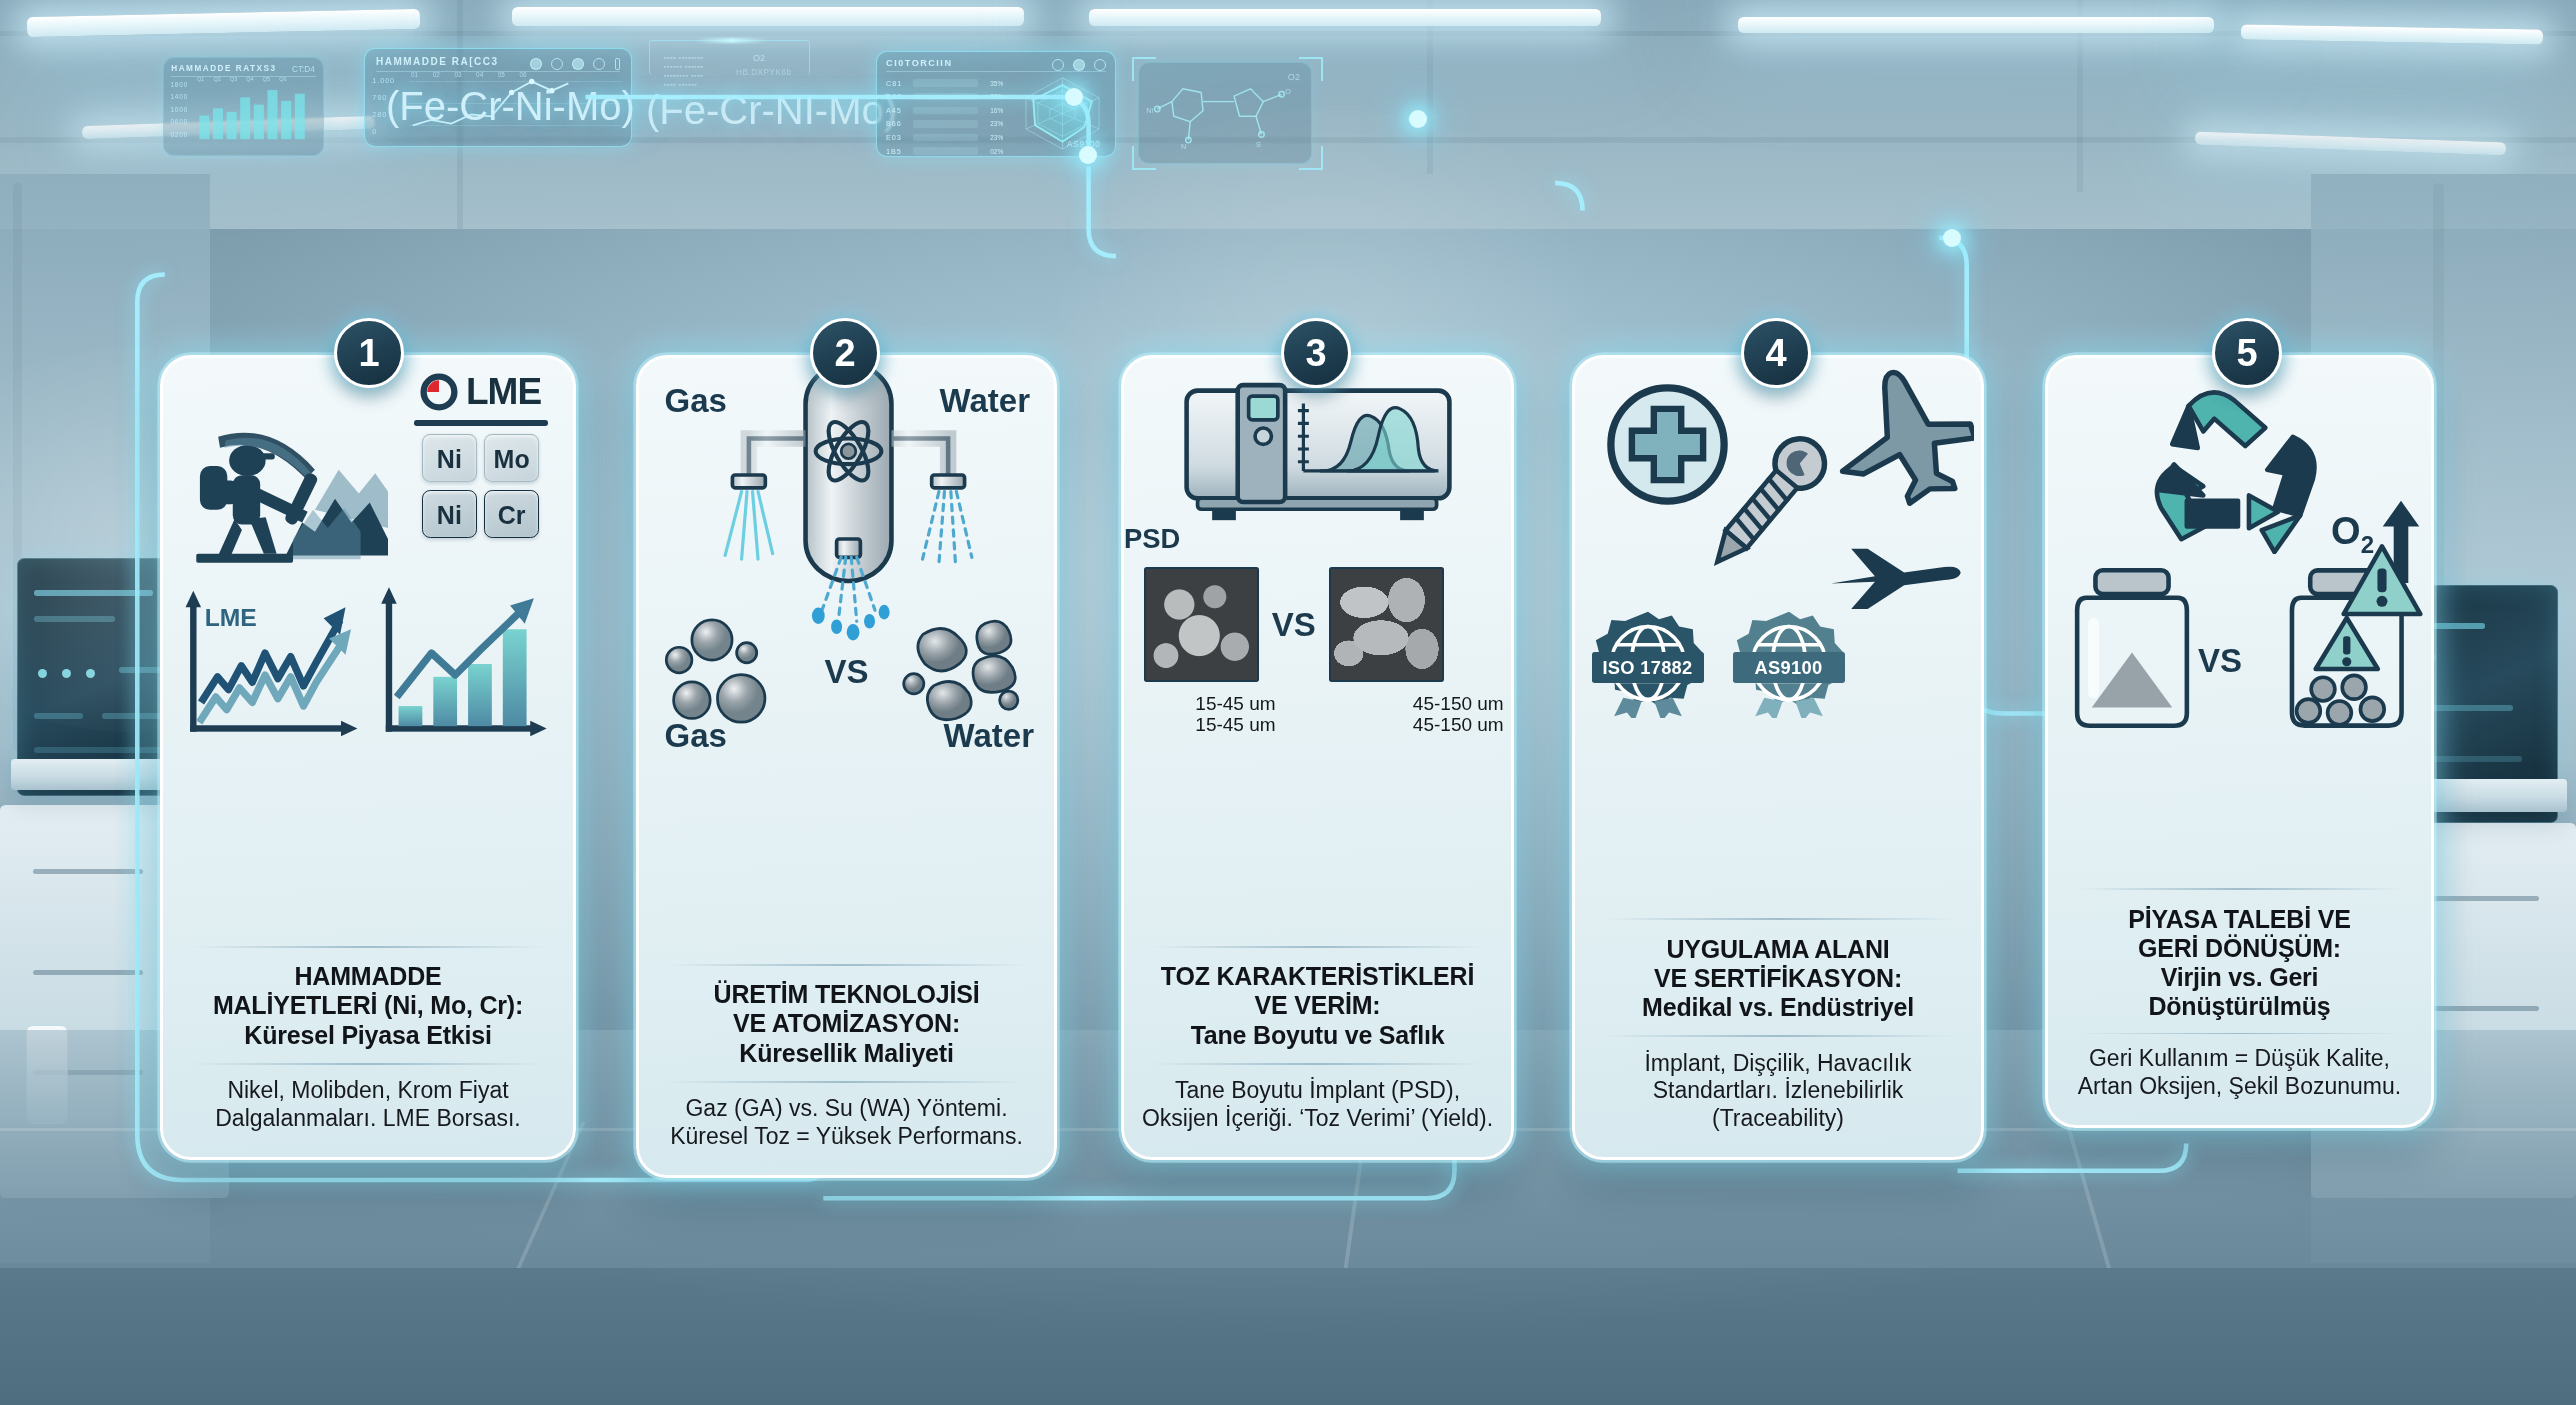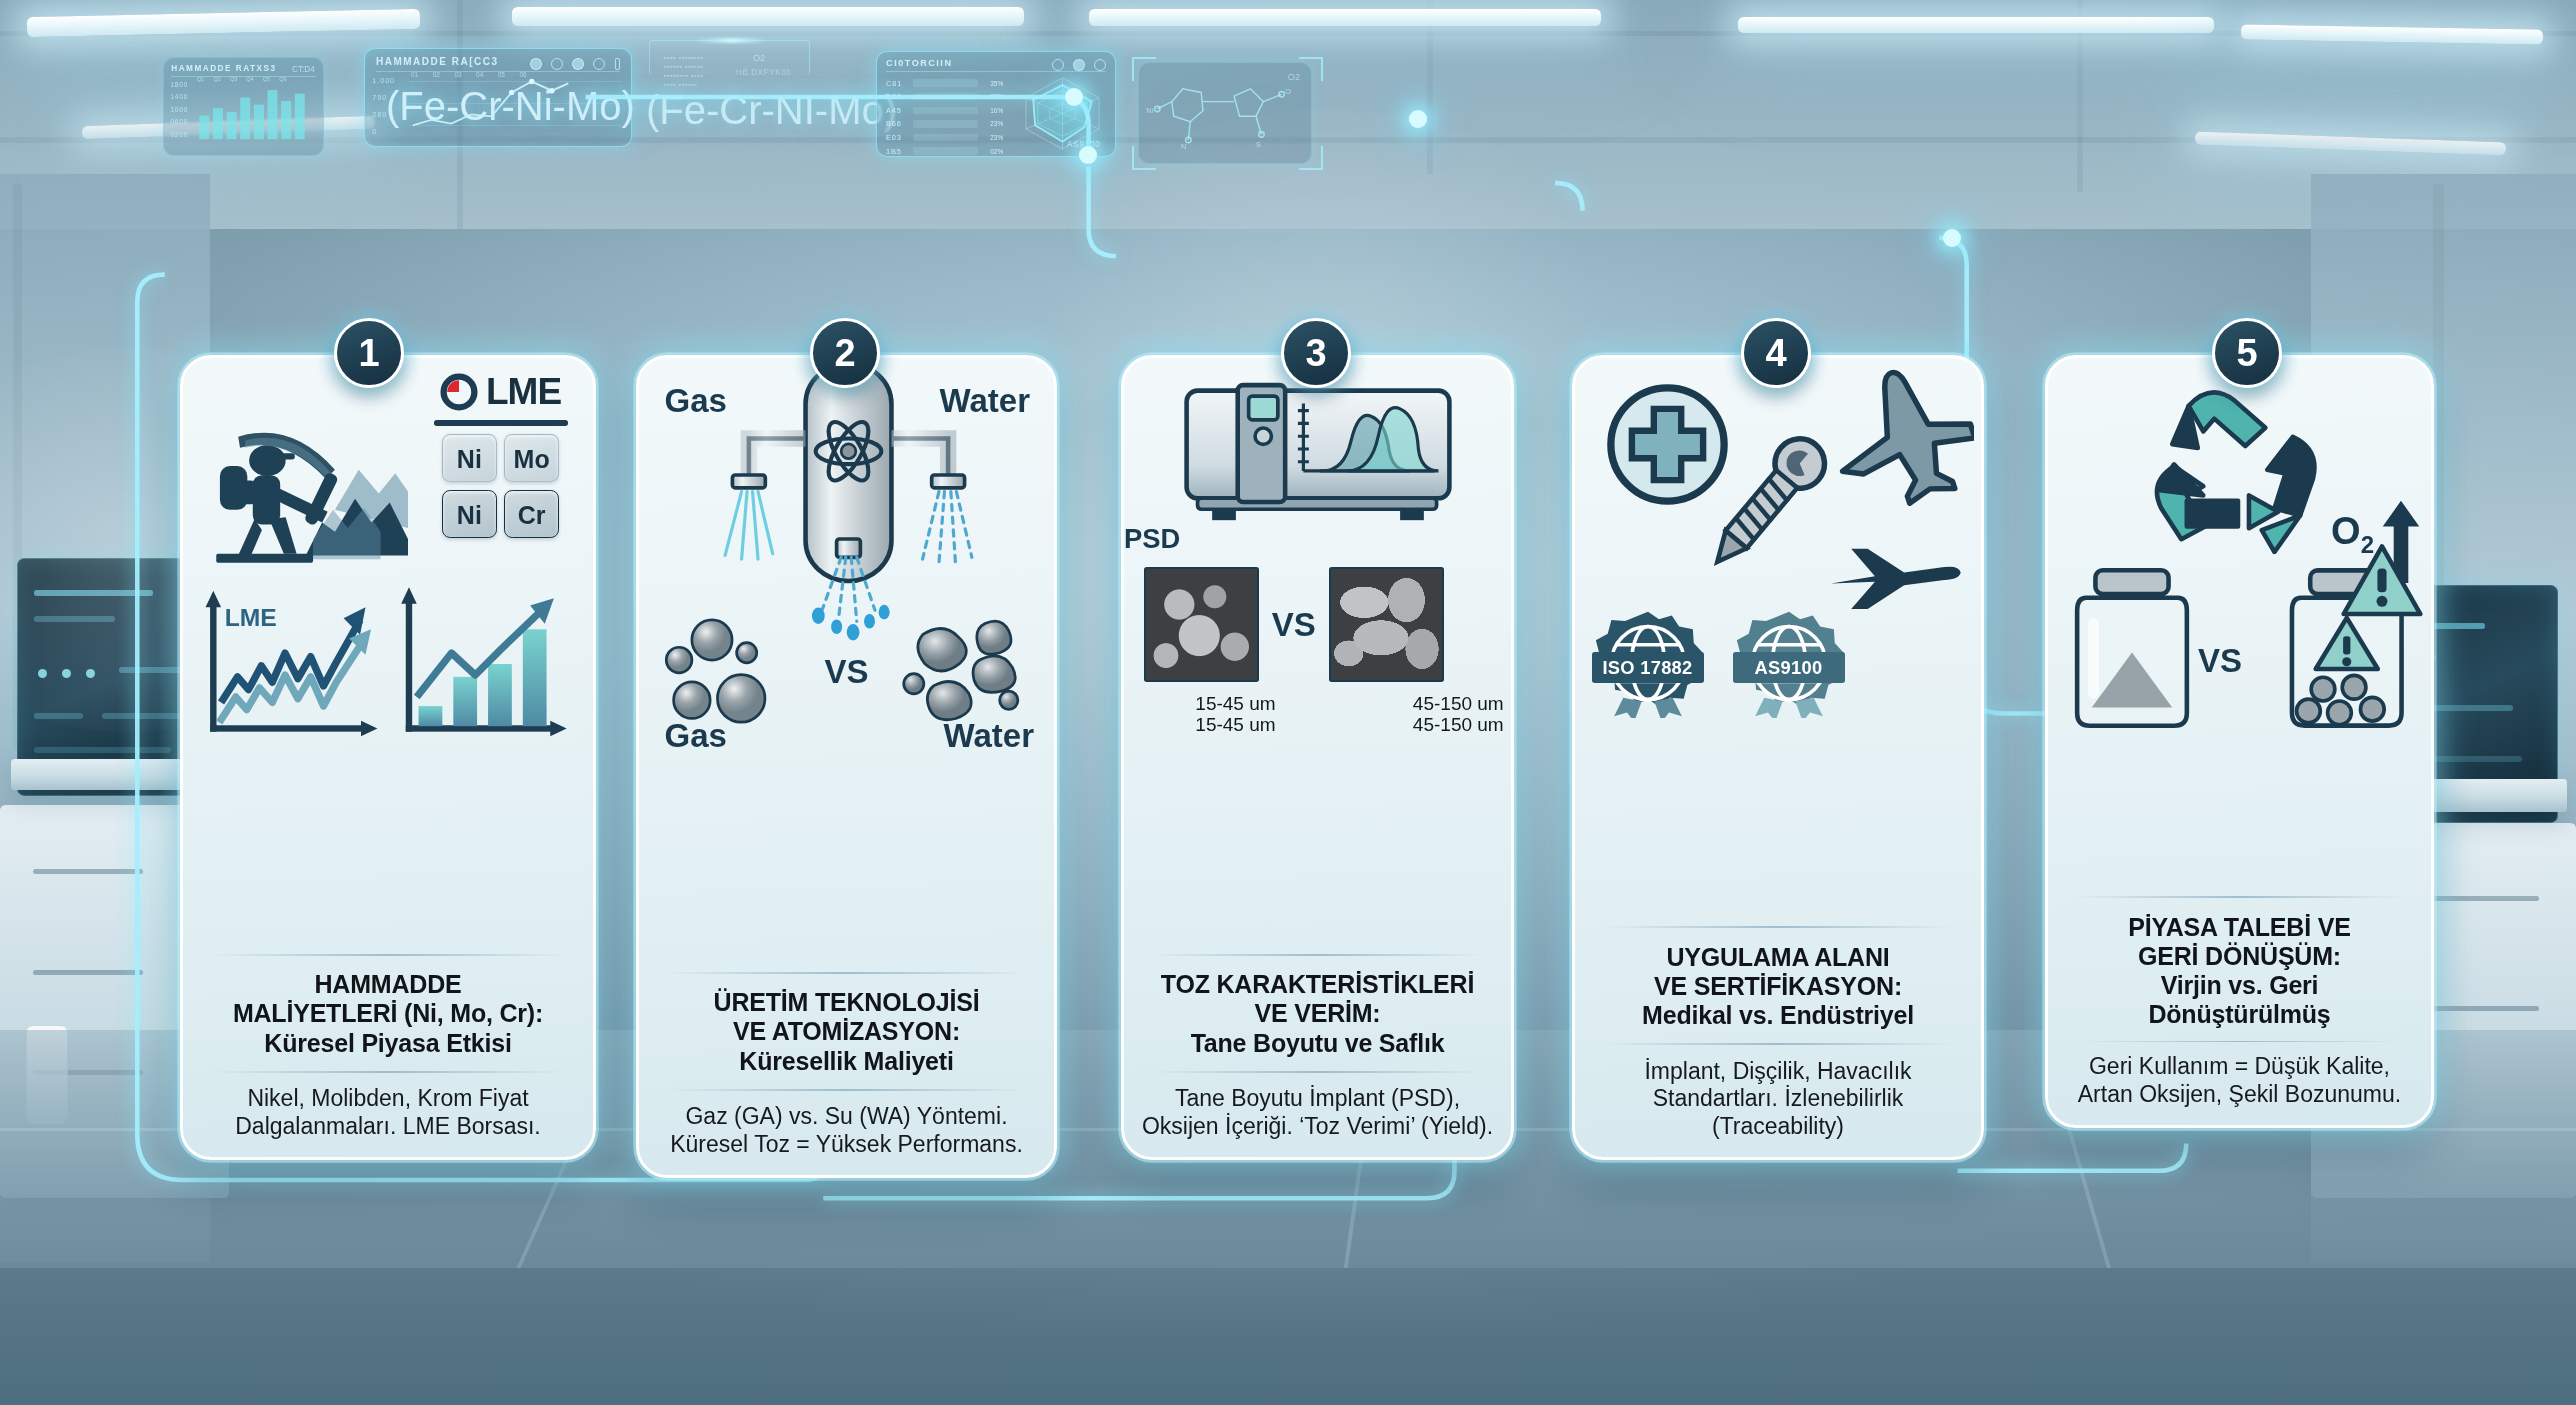--- a/index.html
+++ b/index.html
@@ -136,21 +136,21 @@
   }
   .badge {
     position:absolute; width:70px; height:70px; border-radius:50%;
     background: linear-gradient(160deg,#2d5266 0%, #1d3c4e 60%, #16303f 100%);
     border:3.7px solid #ffffff;
     box-shadow: 0 0 20px rgba(120,225,255,.75), 0 7.3px 16.5px rgba(20,45,60,.45);
     color:#ffffff; font-size:38px; font-weight:700; line-height:64px; text-align:center;
     z-index:5;
   }
   .card-visual { position:relative; height:393px; }
-  .card-text { position:absolute; left:0; right:0; bottom:0; padding:0 16.5px 16.5px 16.5px; }
+  .card-text { position:absolute; left:0; right:0; bottom:8px; padding:0 16.5px 16.5px 16.5px; }
   .divider { height:1.8px; background: linear-gradient(90deg, rgba(120,160,180,0), rgba(110,150,172,.55), rgba(120,160,180,0)); margin:0 9.1px 14.6px 9.1px; }
   .card-head {
     font-size:25px; line-height:1.17; font-weight:800; color:#111418;
     text-align:center; letter-spacing:-0.2px;
   }
   .card-head .sub { display:block; }
   .card-desc {
     font-size:23px; line-height:1.2; color:#16191d; text-align:center; font-weight:400;
   }
 
@@ -491,21 +491,21 @@
       <path d="M 2120 260 Q 2150 260 2150 290 V 740 Q 2150 780 2190 780 H 2240"></path>
 
       <path d="M 1700 200 Q 1730 200 1730 230"></path>
     </g>
   </svg>
   <div class="node" style="left:1079px;top:146px;"></div>
   <div class="node" style="left:1065px;top:88px;"></div>
   <div class="node" style="left:1409px;top:110px;"></div>
   <div class="node" style="left:1943px;top:229px;"></div>
 
-  <div class="card" style="left:160px;top:355px;width:416px;height:805px;margin-left:20px;">
+  <div class="card" style="left:160px;top:355px;width:416px;height:805px;">
     <div class="card-visual">
 
       <svg width="210" height="174" style="position:absolute;left:14.6px;top:42px;" viewBox="0 0 230 190">
         <path class="ic-mid" d="M150 120 l26-44 22 26 18-22 14 20v40z" opacity=".55"></path>
         <path class="ic-dark" d="M118 170 h112 v-18 l-20-40-20 22-18-26-22 36-14-10z"></path>
         <path class="ic-mid" d="M126 152 l22-32 16 20 18-22 18 26v30h-74z" opacity=".45"></path>
         <g class="ic-dark">
           <ellipse cx="76" cy="66" rx="20" ry="17"></ellipse>
           <rect x="88" y="58" width="18" height="7" rx="3"></rect>
           <rect x="60" y="82" width="30" height="54" rx="10"></rect>

